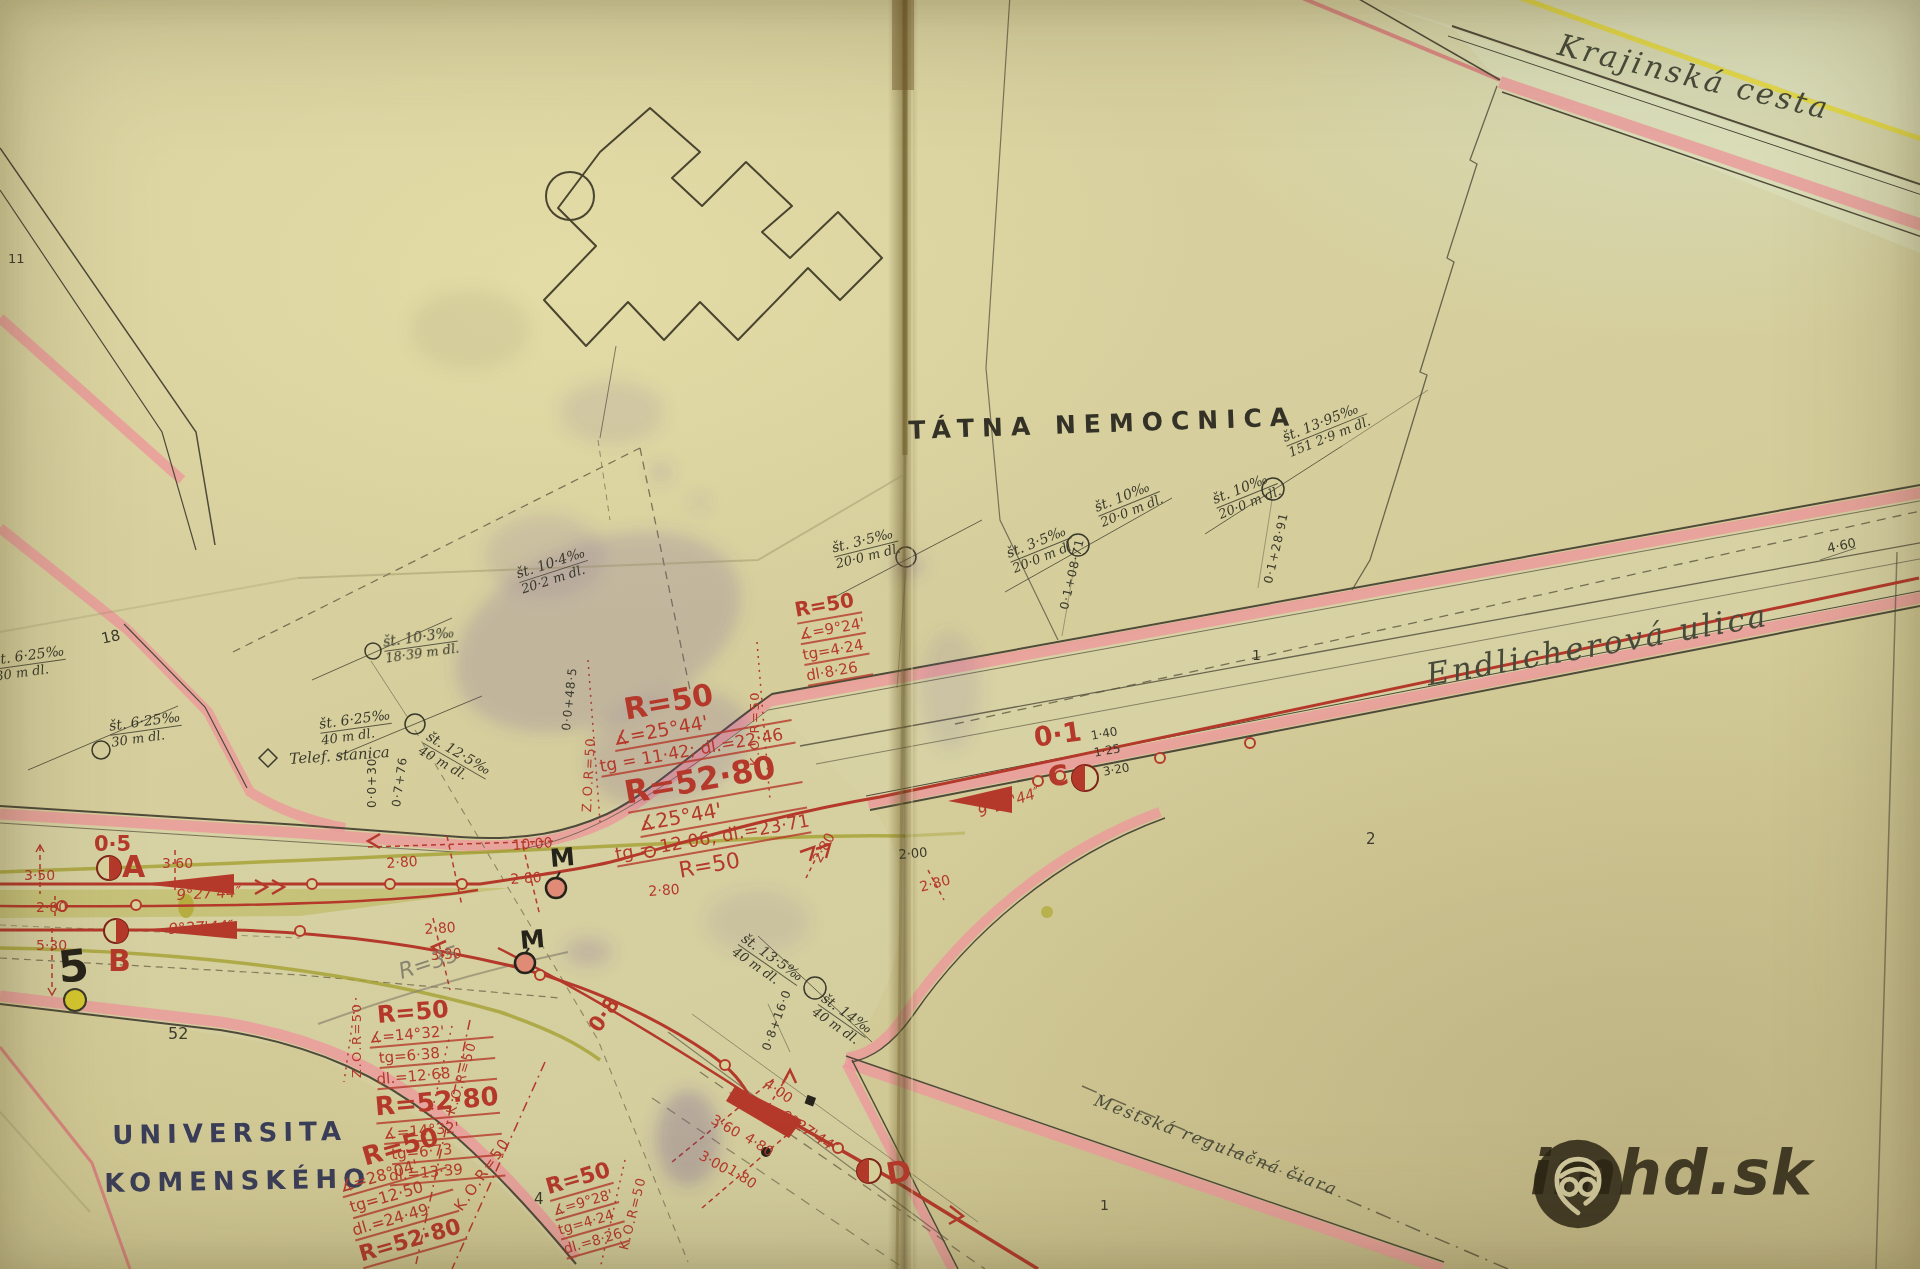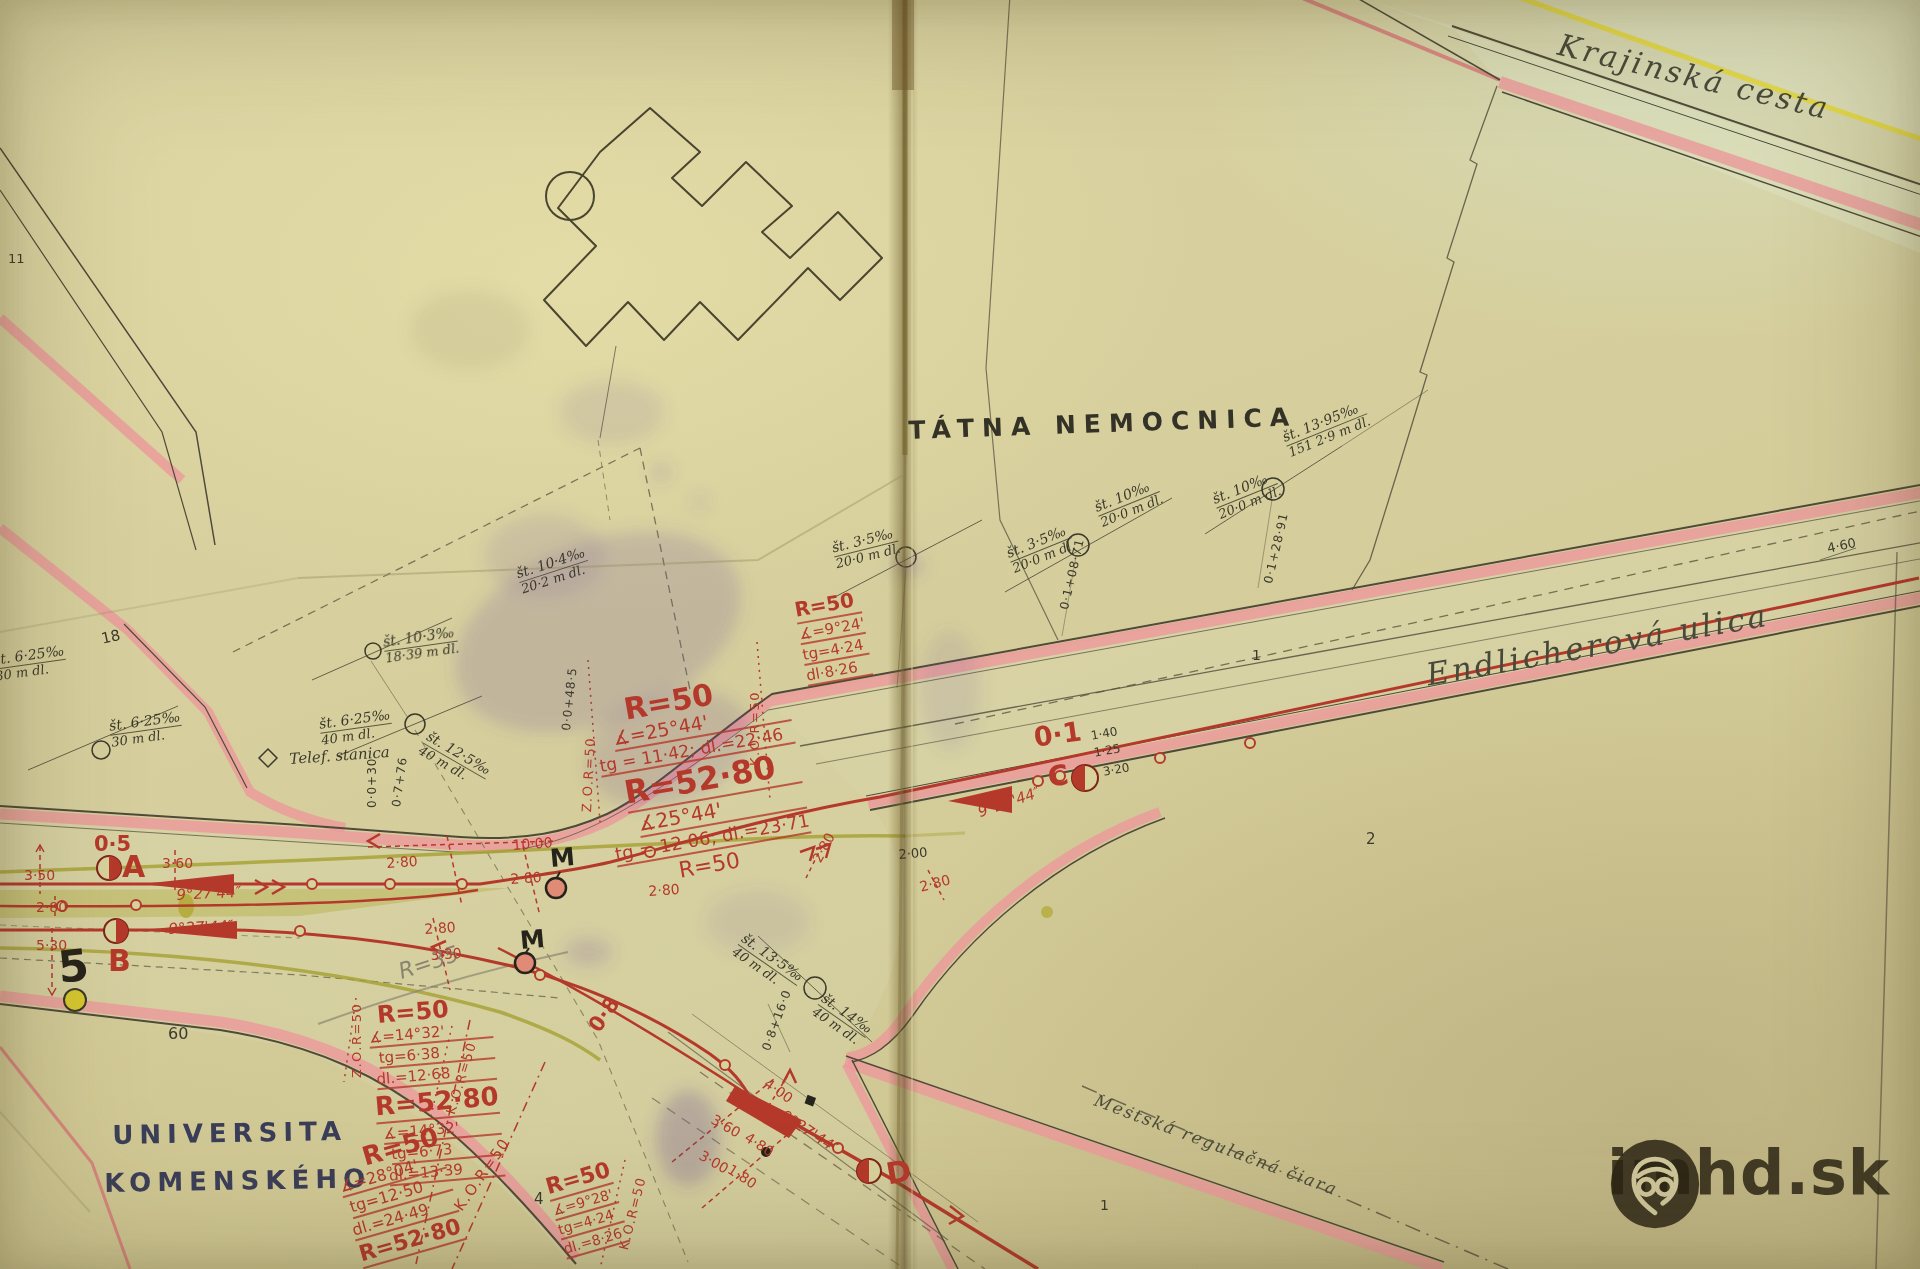--- a/index.html
+++ b/index.html
@@ -27,22 +27,22 @@
   .g{position:absolute;transform-origin:0 0;font-family:"DejaVu Serif",serif;font-style:italic;
      font-size:14px;color:#3a382b;line-height:1.15;}
   .g .l1{display:block;border-bottom:1.5px solid rgba(58,56,43,.8);padding-bottom:1px;}
   .g .l2{display:block;font-size:13px;}
   .ch{font-size:12px;letter-spacing:1px;color:#3c3a2c;}
   .axis{font-size:13px;letter-spacing:1.5px;color:#b5392b;}
   .meas{font-size:14px;color:#b5392b;}
   .measb{font-size:12px;color:#3c3a2c;}
   .pt{font-weight:bold;color:#b5392b;}
   .ang{font-size:15px;color:#b5392b;font-style:italic;}
-  #watermark{position:absolute;left:1607px;top:1136px;display:flex;align-items:flex-start;gap:14px;
-     color:rgba(43,36,20,.85);}
+  #watermark{position:absolute;left:1530px;top:1136px;display:flex;align-items:flex-start;gap:14px;
+     color:rgba(43,36,20,.85);font-style:italic;}
   #watermark .wm-text{font-size:62px;font-weight:800;letter-spacing:1px;font-family:"DejaVu Sans",sans-serif;}
 </style>
 </head>
 <body>
 
 <div id="map">
 
 <svg width="1920" height="1269" viewBox="0 0 1920 1269">
   <defs>
     <filter id="b8" x="-50%" y="-50%" width="200%" height="200%">
@@ -436,21 +436,21 @@
 
 <span class="L ch" style="left:366px;top:808px;transform:rotate(-90deg);">0·0+30</span>
 <span class="L ch" style="left:390px;top:806px;transform:rotate(-82deg);">0·7+76</span>
 <span class="L ch" style="left:560px;top:730px;transform:rotate(-84deg);">0·0+48·5</span>
 <span class="L ch" style="left:1058px;top:608px;transform:rotate(-77deg);">0·1+08·71</span>
 <span class="L ch" style="left:1262px;top:582px;transform:rotate(-77deg);">0·1+28·91</span>
 <span class="L ch" style="left:760px;top:1048px;transform:rotate(-70deg);">0·8+16·0</span>
 
 <span class="L" style="left:100px;top:632px;font-size:15px;transform:rotate(-12deg);">18</span>
 <span class="L" style="left:8px;top:252px;font-size:13px;">11</span>
-<span class="L" style="left:168px;top:1026px;font-size:16px;">60</span>
+<span class="L" style="left:168px;top:1026px;font-size:16px;">52</span>
 <span class="L" style="left:534px;top:1192px;font-size:15px;">4</span>
 <span class="L" style="left:1252px;top:648px;font-size:14px;">1</span>
 <span class="L" style="left:1366px;top:832px;font-size:15px;">2</span>
 <span class="L" style="left:1100px;top:1198px;font-size:14px;">1</span>
 
 <div id="watermark">
   <svg width="96" height="96" viewBox="0 0 100 100">
     <circle cx="50" cy="50" r="46" fill="rgba(43,36,20,.85)"></circle>
     <g stroke="#cfc69b" stroke-width="5" fill="none" stroke-linecap="round" stroke-linejoin="round">
       <path d="M50,80 C38,71 28,62 28,46 C28,32 38,24 50,24 C62,24 72,32 72,46 C72,56 67,64 58,70"></path>

